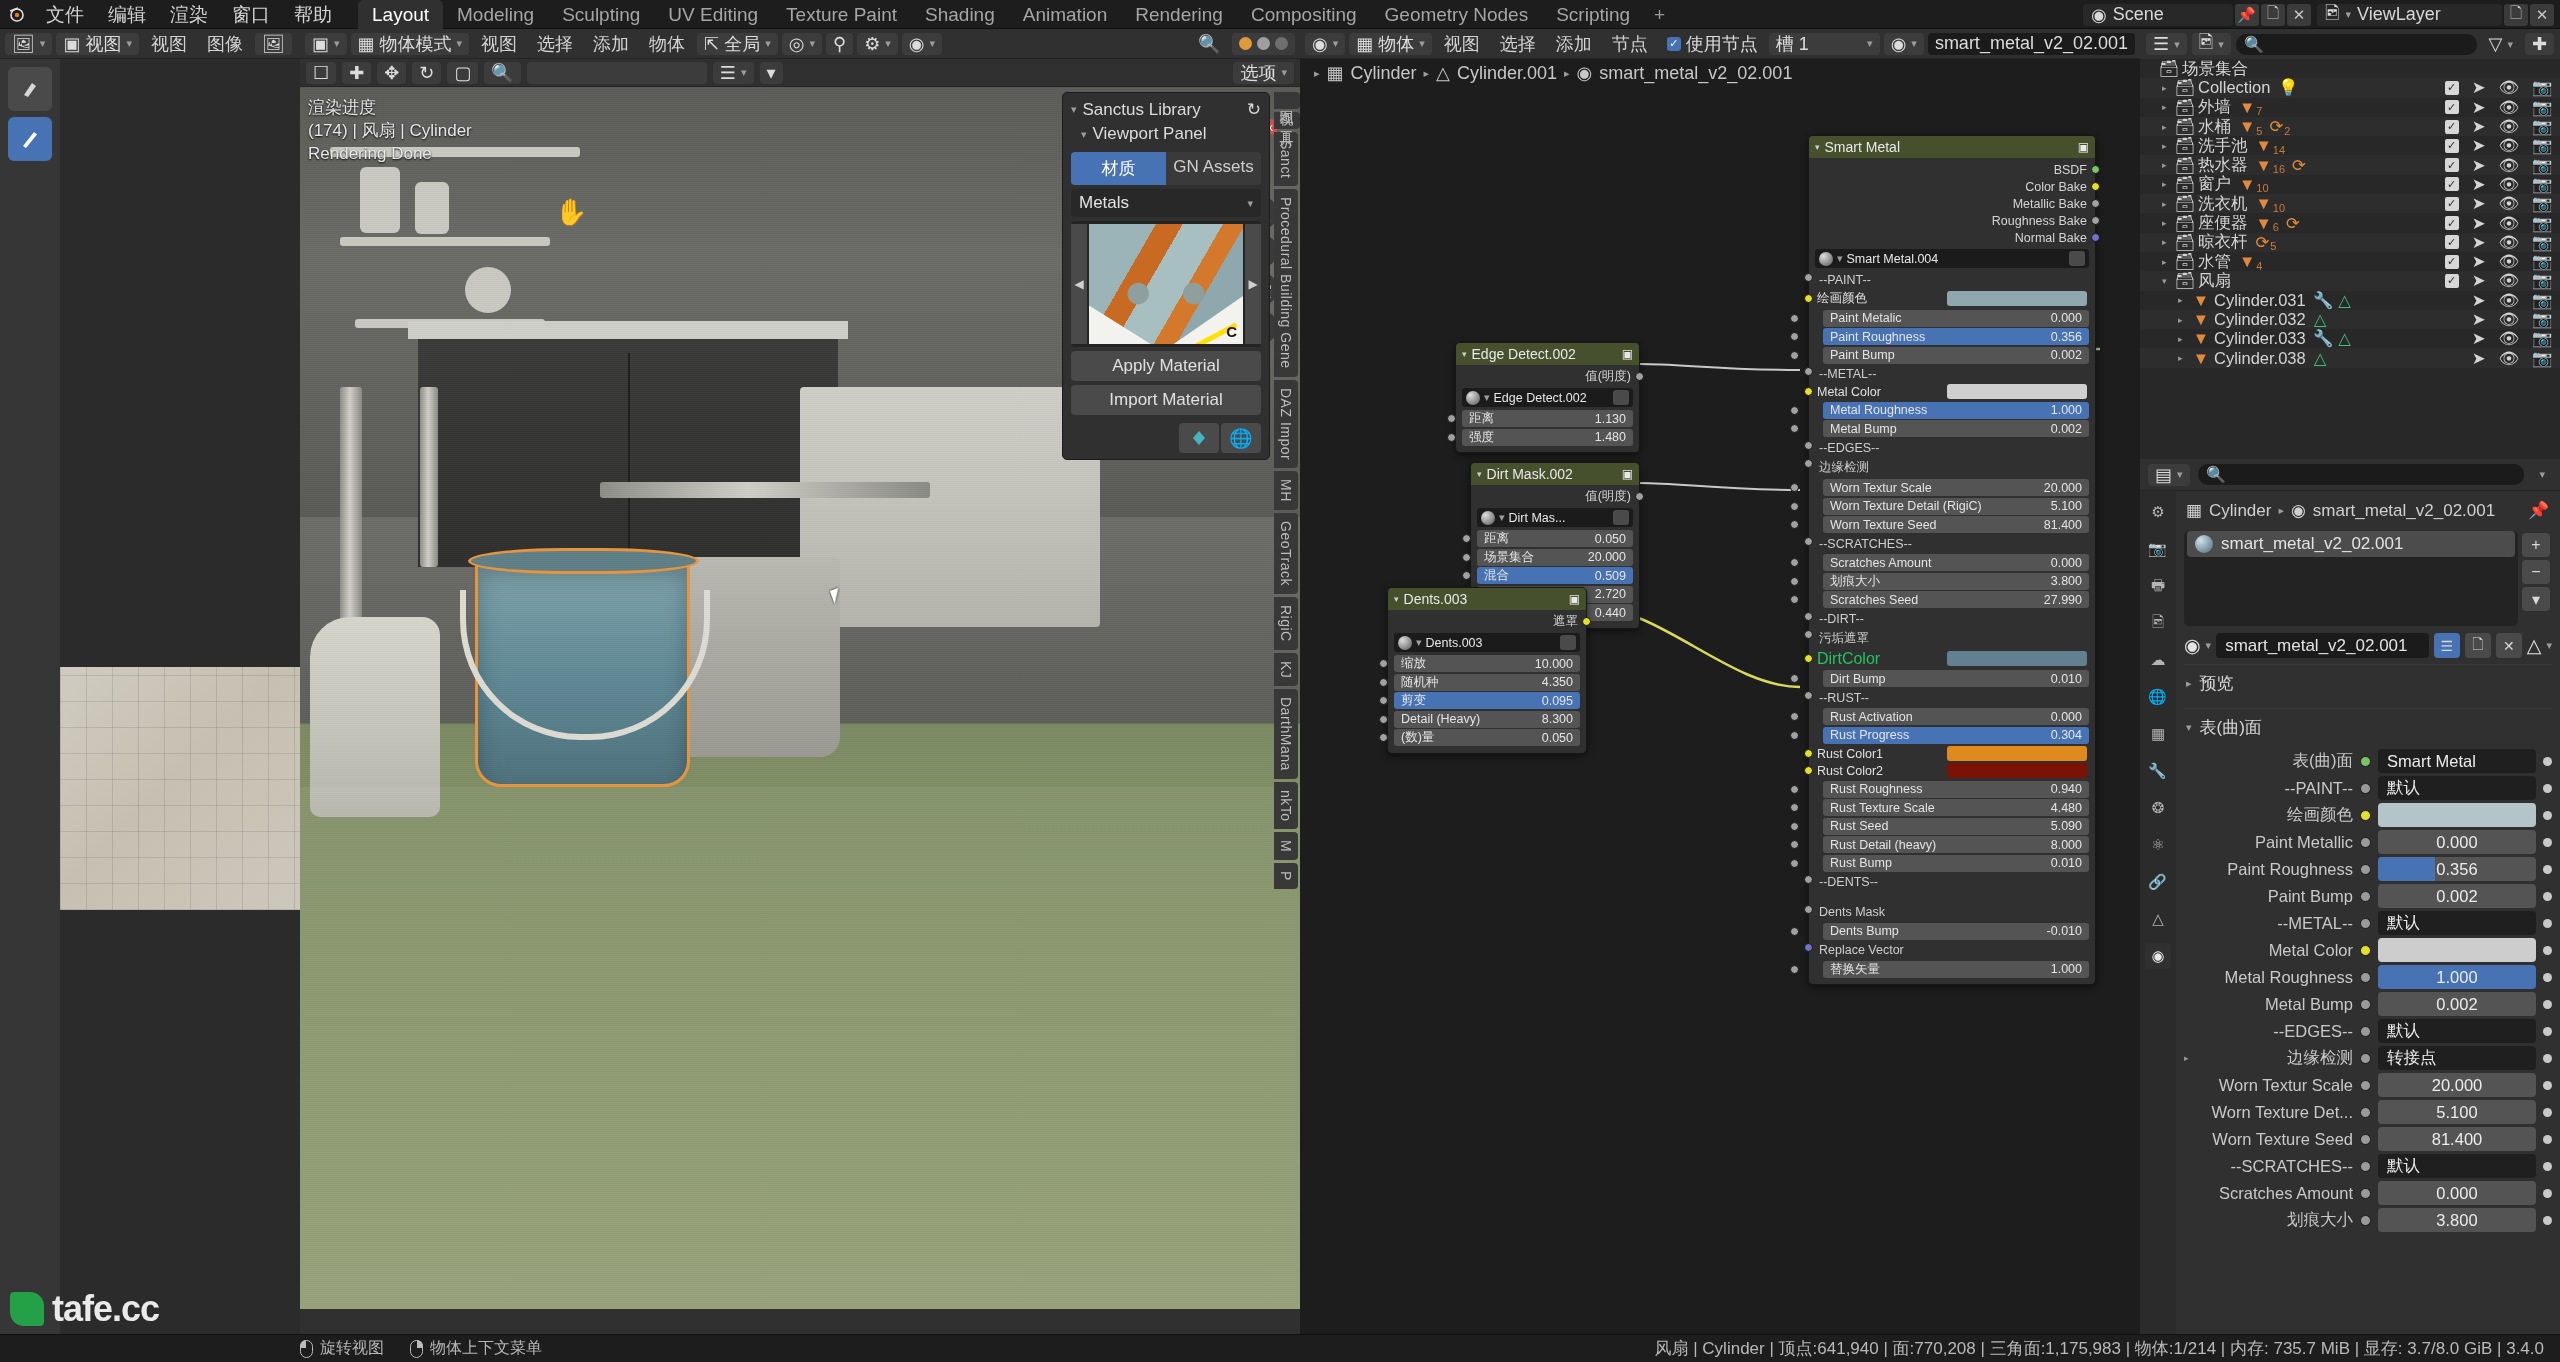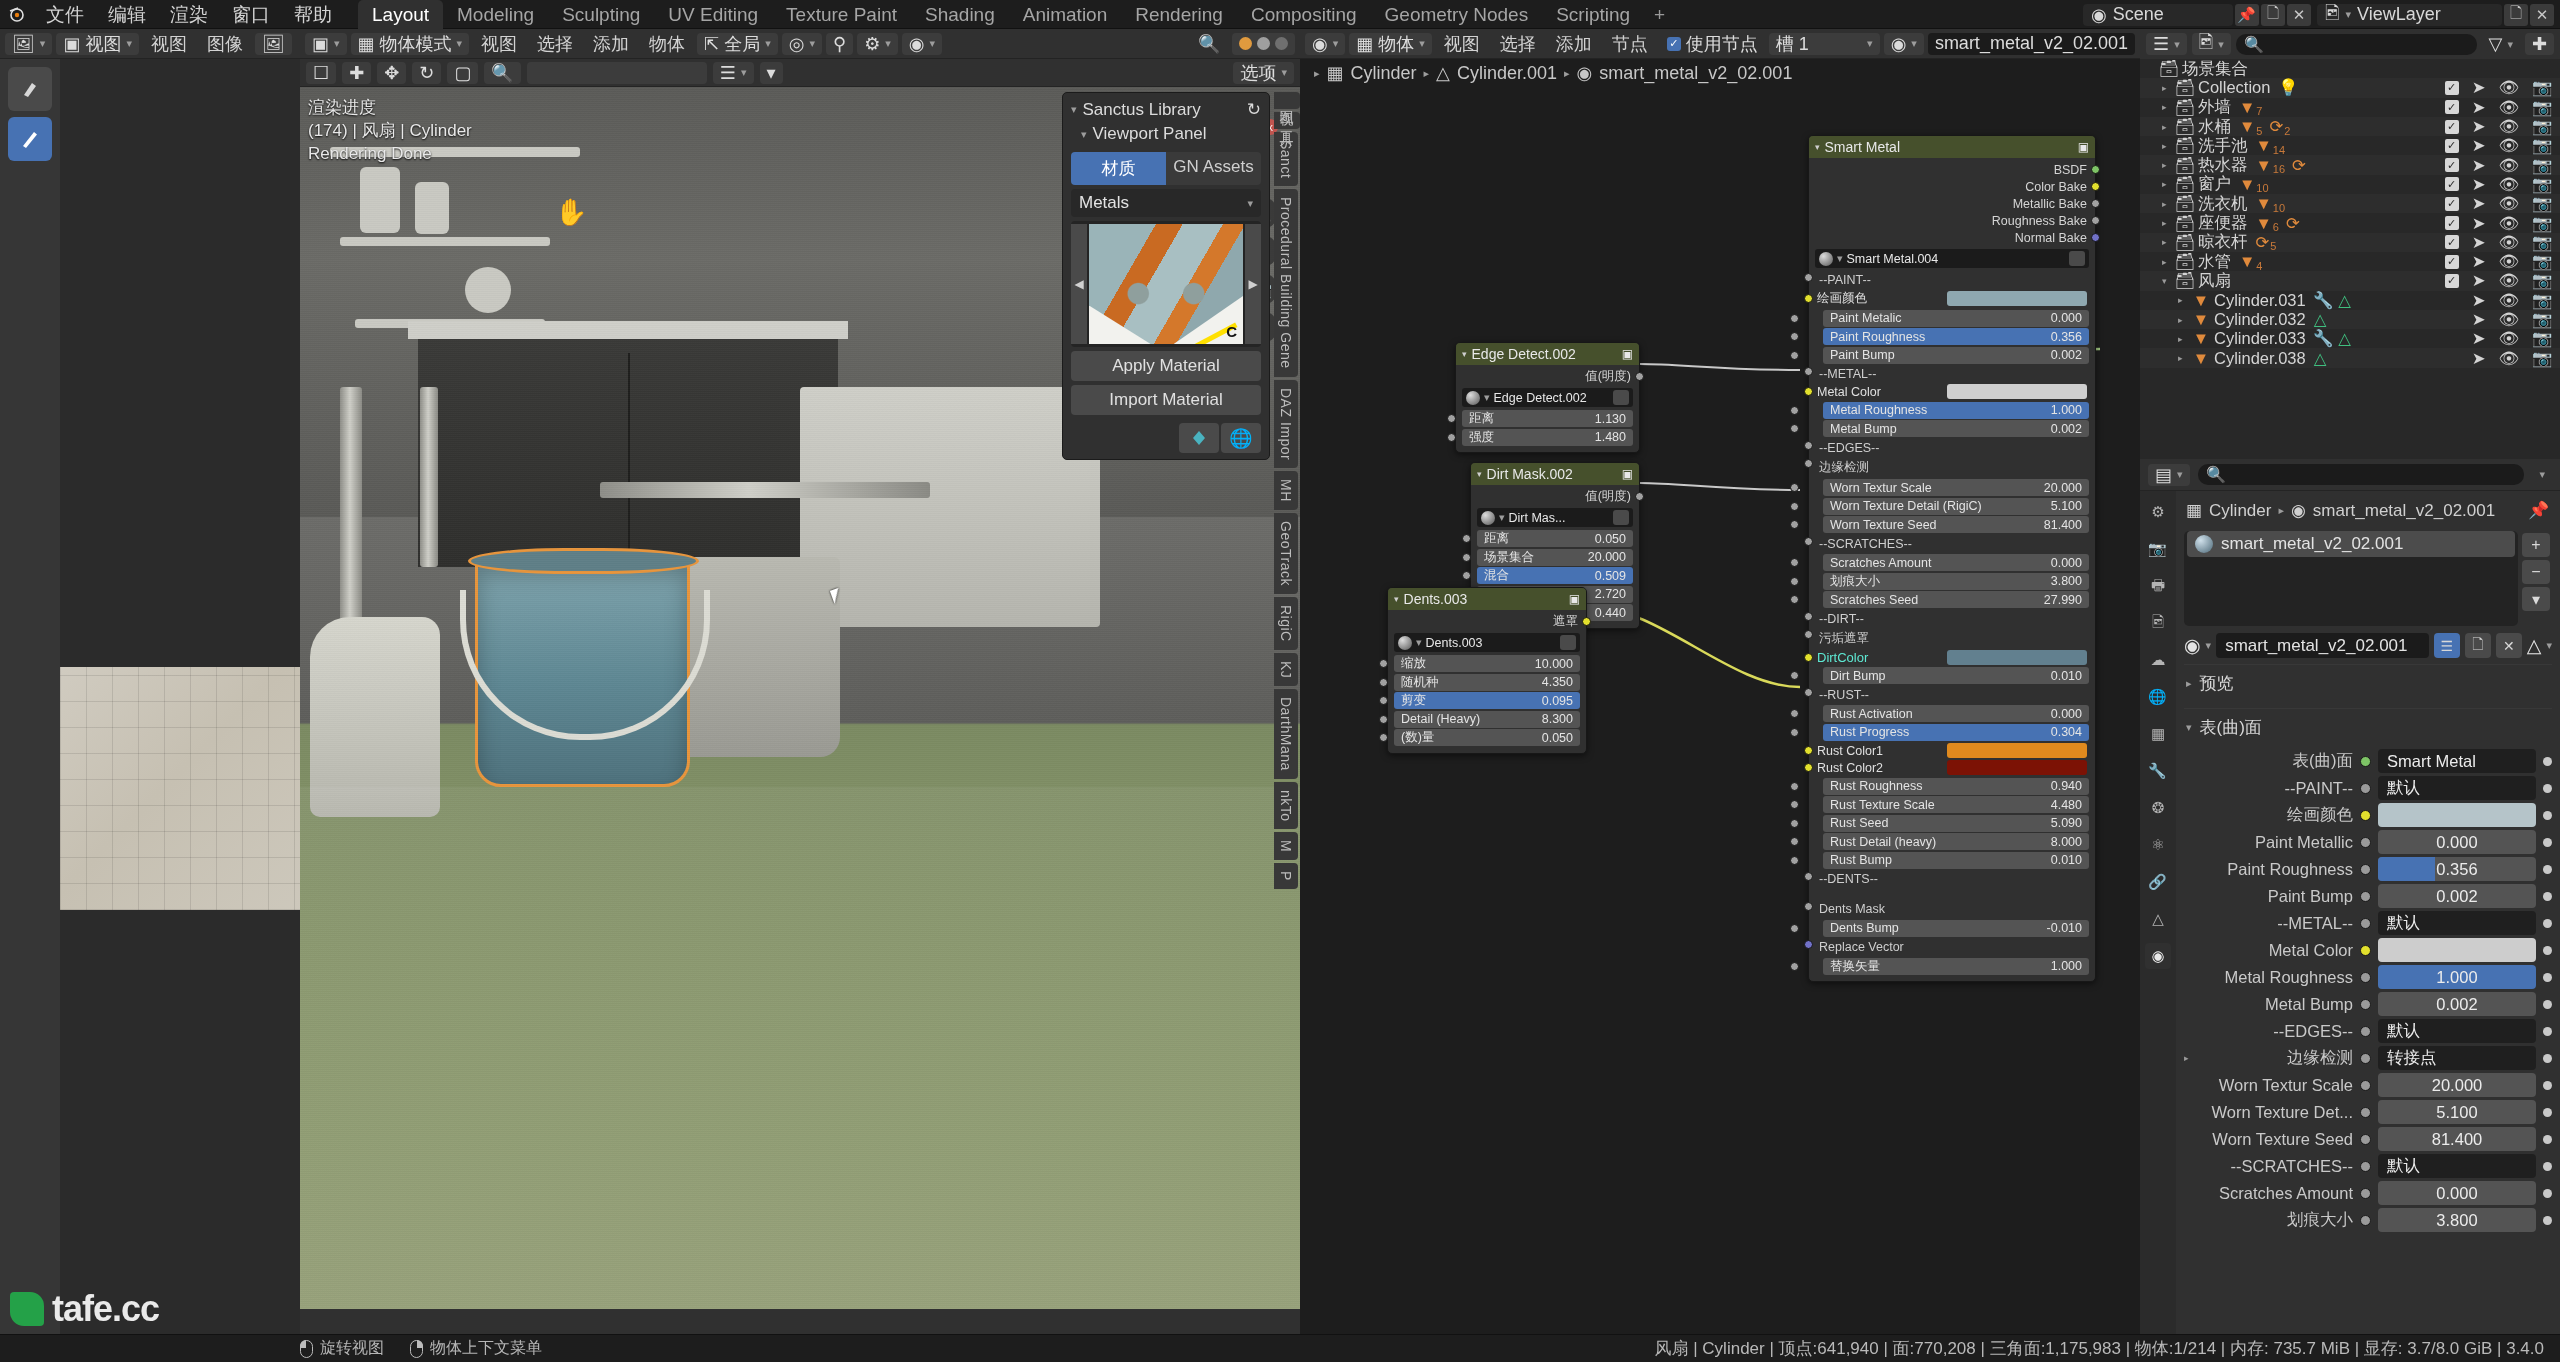--- a/index.html
+++ b/index.html
@@ -687,21 +687,21 @@
               </div>
               <div class="prop indent">
                 <span class="sock l s-gray" style="left:-19px"></span>
                 <span>Scratches Seed</span>
                 <span>27.990</span>
               </div>
               <div class="divider-lbl" style="position: relative;"><span class="sock l s-gray"></span><span>--DIRT--</span></div>
               <div class="divider-lbl" style="position: relative;"><span class="sock l s-gray"></span><span>污垢遮罩</span></div>
               <div style="position: relative; display: flex; align-items: center; padding: 1px 4px;">
                 <span class="sock l s-yellow"></span>
-                <span style="font-size:13px;color:#5eead4;width:48%">DirtColor</span>
+                <span style="font-size:16px;color:#22c55e;width:48%">DirtColor</span>
                 <span style="flex:1;height:15px;border-radius:3px;background:#62808f"></span>
               </div>
               <div class="prop indent">
                 <span class="sock l s-gray" style="left:-19px"></span>
                 <span>Dirt Bump</span>
                 <span>0.010</span>
               </div>
               <div class="divider-lbl" style="position: relative;"><span class="sock l s-gray"></span><span>--RUST--</span></div>
               <div class="prop indent">
                 <span class="sock l s-gray" style="left:-19px"></span>

